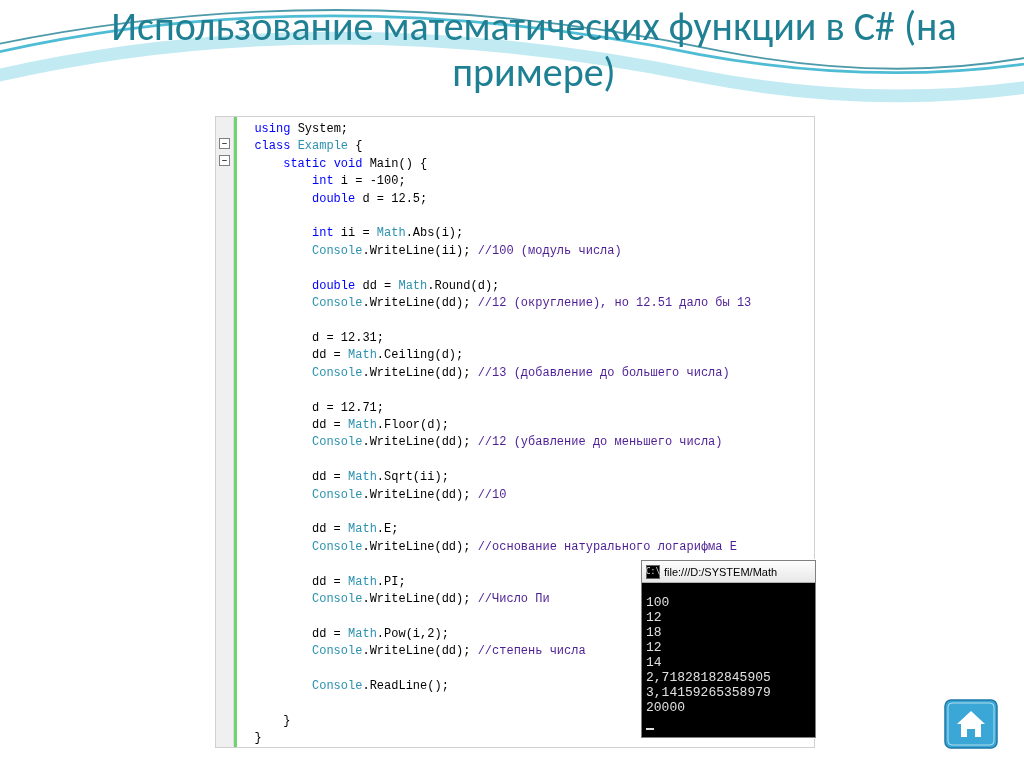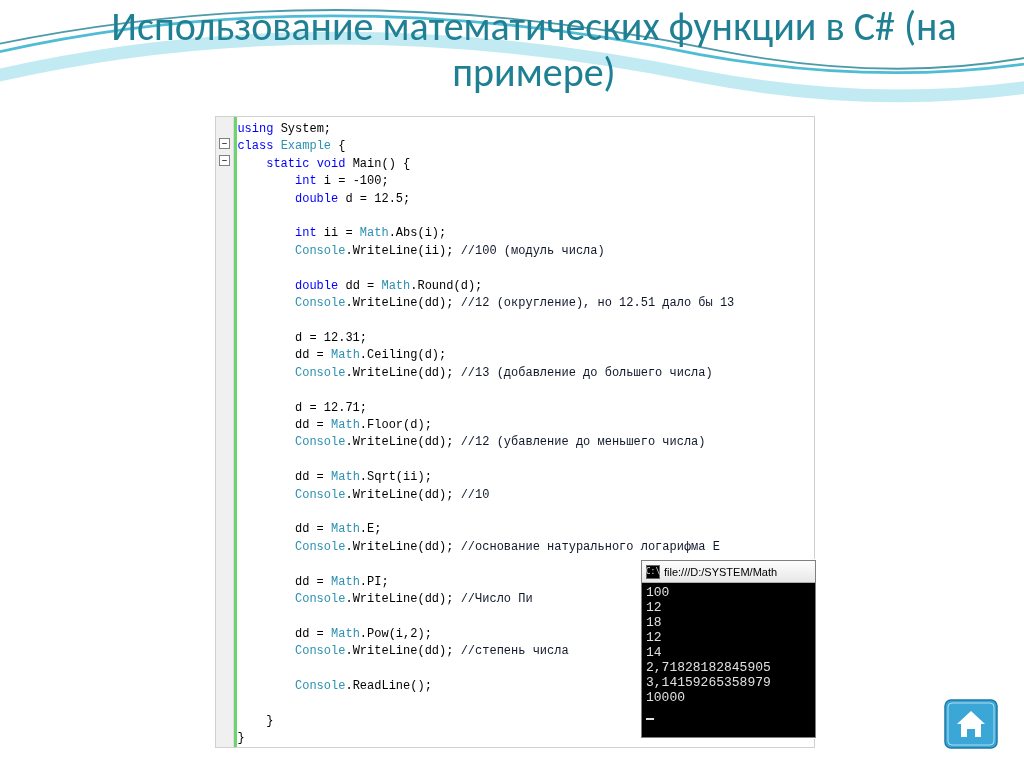--- a/index.html
+++ b/index.html
@@ -66,31 +66,31 @@
   .code-green-bar {
     position: absolute;
     left: 18px;
     top: 0;
     width: 3px;
     height: 100%;
     background: #6fd36f;
   }
   .code-area {
     position: absolute;
-    left: 7px;
+    left: 24px;
     top: 4px;
     font-family: Consolas, "Courier New", monospace;
     font-size: 12px;
     line-height: 17.4px;
     white-space: pre;
     color: #000;
   }
   .kw { color: #0000ff; }
   .cls { color: #2b91af; }
-  .cm { color: #0f172a; text-align: center; }
+  .cm { color: #4c1d95; text-align: center; }
   .console-window {
     position: absolute;
     top: 560px;
     left: 641px;
     width: 175px;
     height: 178px;
     border: 1px solid #808080;
     background: #fff;
     z-index: 5;
     box-shadow: 0 0 0 1px #fff;
@@ -120,21 +120,21 @@
     font-size: 8px;
     font-family: monospace;
   }
   .console-body {
     background: #000;
     color: #e0e0e0;
     font-family: "Courier New", monospace;
     font-size: 13px;
     line-height: 15px;
     height: calc(100% - 22px);
-    padding: 2px 4px;
+    padding: 12px 4px;
     white-space: pre;
   }
   .cursor-line::after {
     content: "";
     display: inline-block;
     width: 8px;
     height: 2px;
     background: #e0e0e0;
     vertical-align: bottom;
   }
@@ -165,21 +165,21 @@
   </div>
   <div class="code-green-bar"></div>
   <div class="code-area" id="code-area"><div>  <span class="kw">using </span>System;</div><div>  <span class="kw">class </span><span class="cls">Example</span> {</div><div>      <span class="kw">static void </span>Main() {</div><div>          <span class="kw">int</span> i = -100;</div><div>          <span class="kw">double</span> d = 12.5;</div><div>          </div><div>          <span class="kw">int</span> ii = <span class="cls">Math</span>.Abs(i);</div><div>          <span class="cls">Console</span>.WriteLine(ii); <span class="cm">//100 (модуль числа)</span></div><div>          </div><div>          <span class="kw">double</span> dd = <span class="cls">Math</span>.Round(d);</div><div>          <span class="cls">Console</span>.WriteLine(dd); <span class="cm">//12 (округление), но 12.51 дало бы 13</span></div><div>          </div><div>          d = 12.31;</div><div>          dd = <span class="cls">Math</span>.Ceiling(d);</div><div>          <span class="cls">Console</span>.WriteLine(dd); <span class="cm">//13 (добавление до большего числа)</span></div><div>          </div><div>          d = 12.71;</div><div>          dd = <span class="cls">Math</span>.Floor(d);</div><div>          <span class="cls">Console</span>.WriteLine(dd); <span class="cm">//12 (убавление до меньшего числа)</span></div><div>          </div><div>          dd = <span class="cls">Math</span>.Sqrt(ii);</div><div>          <span class="cls">Console</span>.WriteLine(dd); <span class="cm">//10</span></div><div>          </div><div>          dd = <span class="cls">Math</span>.E;</div><div>          <span class="cls">Console</span>.WriteLine(dd); <span class="cm">//основание натурального логарифма E</span></div><div>          </div><div>          dd = <span class="cls">Math</span>.PI;</div><div>          <span class="cls">Console</span>.WriteLine(dd); <span class="cm">//Число Пи</span></div><div>          </div><div>          dd = <span class="cls">Math</span>.Pow(i,2);</div><div>          <span class="cls">Console</span>.WriteLine(dd); <span class="cm">//степень числа</span></div><div>          </div><div>          <span class="cls">Console</span>.ReadLine();</div><div>          </div><div>      }</div><div>  }</div></div>
 </div>
 
 <div class="console-window">
   <div class="console-title">
     <span class="cmd-icon">C:\</span>
     <span>file:///D:/SYSTEM/Math</span>
   </div>
-  <div class="console-body" id="console-body"><div>100</div><div>12</div><div>18</div><div>12</div><div>14</div><div>2,71828182845905</div><div>3,14159265358979</div><div>10000</div><div class="cursor-line"></div></div>
+  <div class="console-body" id="console-body"><div>100</div><div>12</div><div>18</div><div>12</div><div>14</div><div>2,71828182845905</div><div>3,14159265358979</div><div>20000</div><div class="cursor-line"></div></div>
 </div>
 
 <div class="home-btn">
   <svg viewBox="0 0 54 50">
     <rect x="1" y="1" width="52" height="48" rx="6" fill="#3aa7d6" stroke="#1c7aa8" stroke-width="1.5"></rect>
     <rect x="4" y="4" width="46" height="42" rx="4" fill="none" stroke="#ffffff" stroke-width="1" opacity="0.6"></rect>
     <path d="M27 12 L13 25 H17 V38 H23 V30 H31 V38 H37 V25 H41 Z" fill="#ffffff"></path>
   </svg>
 </div>
 

